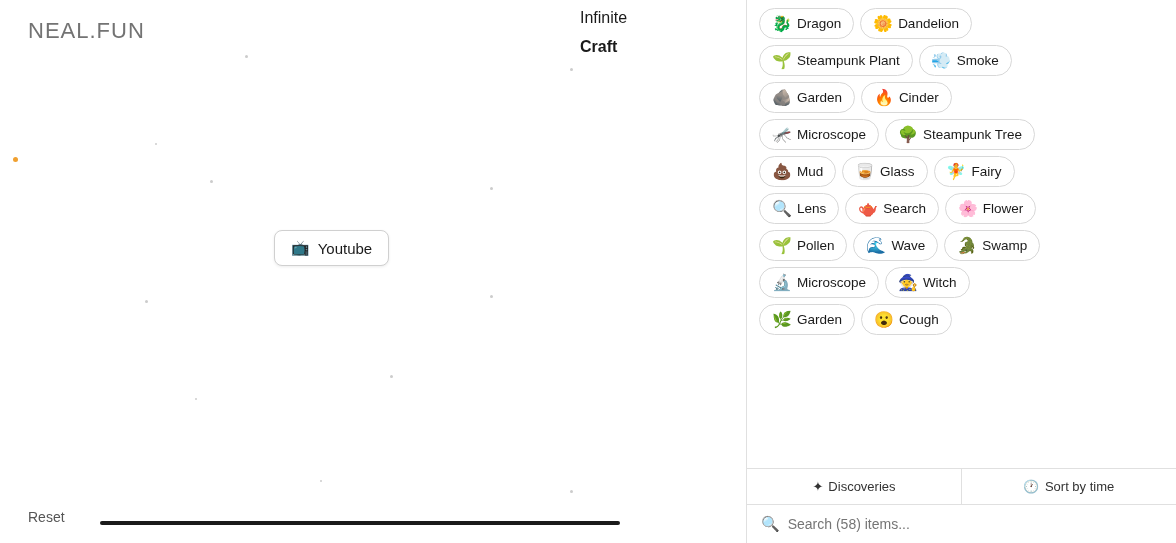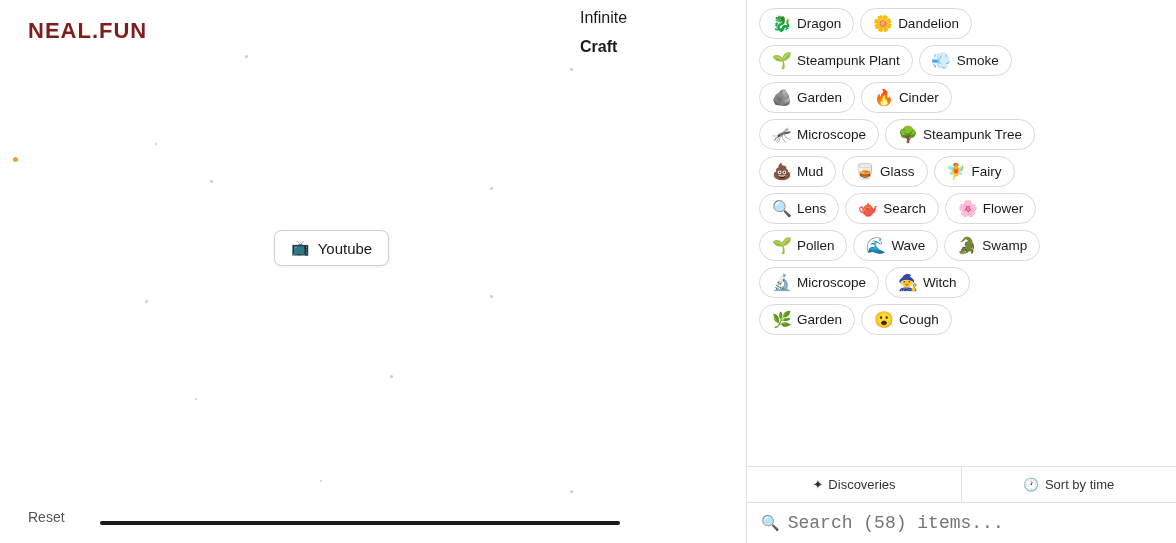--- a/index.html
+++ b/index.html
@@ -18,23 +18,23 @@
       position: relative;
       background: #ffffff;
       overflow: hidden;
     }
 
     .logo {
       position: absolute;
       top: 18px;
       left: 28px;
       font-size: 22px;
-      font-weight: 700;
+      font-weight: 400;
       letter-spacing: 1px;
-      color: #7f1d1d;
+      color: #737373;
     }
 
     .infinite-craft-title {
       position: absolute;
       top: 8px;
       left: 580px;
       font-size: 16px;
       color: #1a1a1a;
       line-height: 1.3;
     }
@@ -170,25 +170,24 @@
     .search-bar {
       display: flex;
       align-items: center;
       gap: 8px;
       padding: 10px 14px;
     }
 
     .search-bar input {
       border: none;
       outline: none;
-      font-size: 18px;
+      font-size: 14px;
       color: #7f1d1d;
       width: 100%;
       background: transparent;
-      font-family: Liberation Mono, monospace;
     }
 
     .search-icon-svg {
       color: #888;
       font-size: 15px;
     }
   </style>
 </head>
 <body>
 

